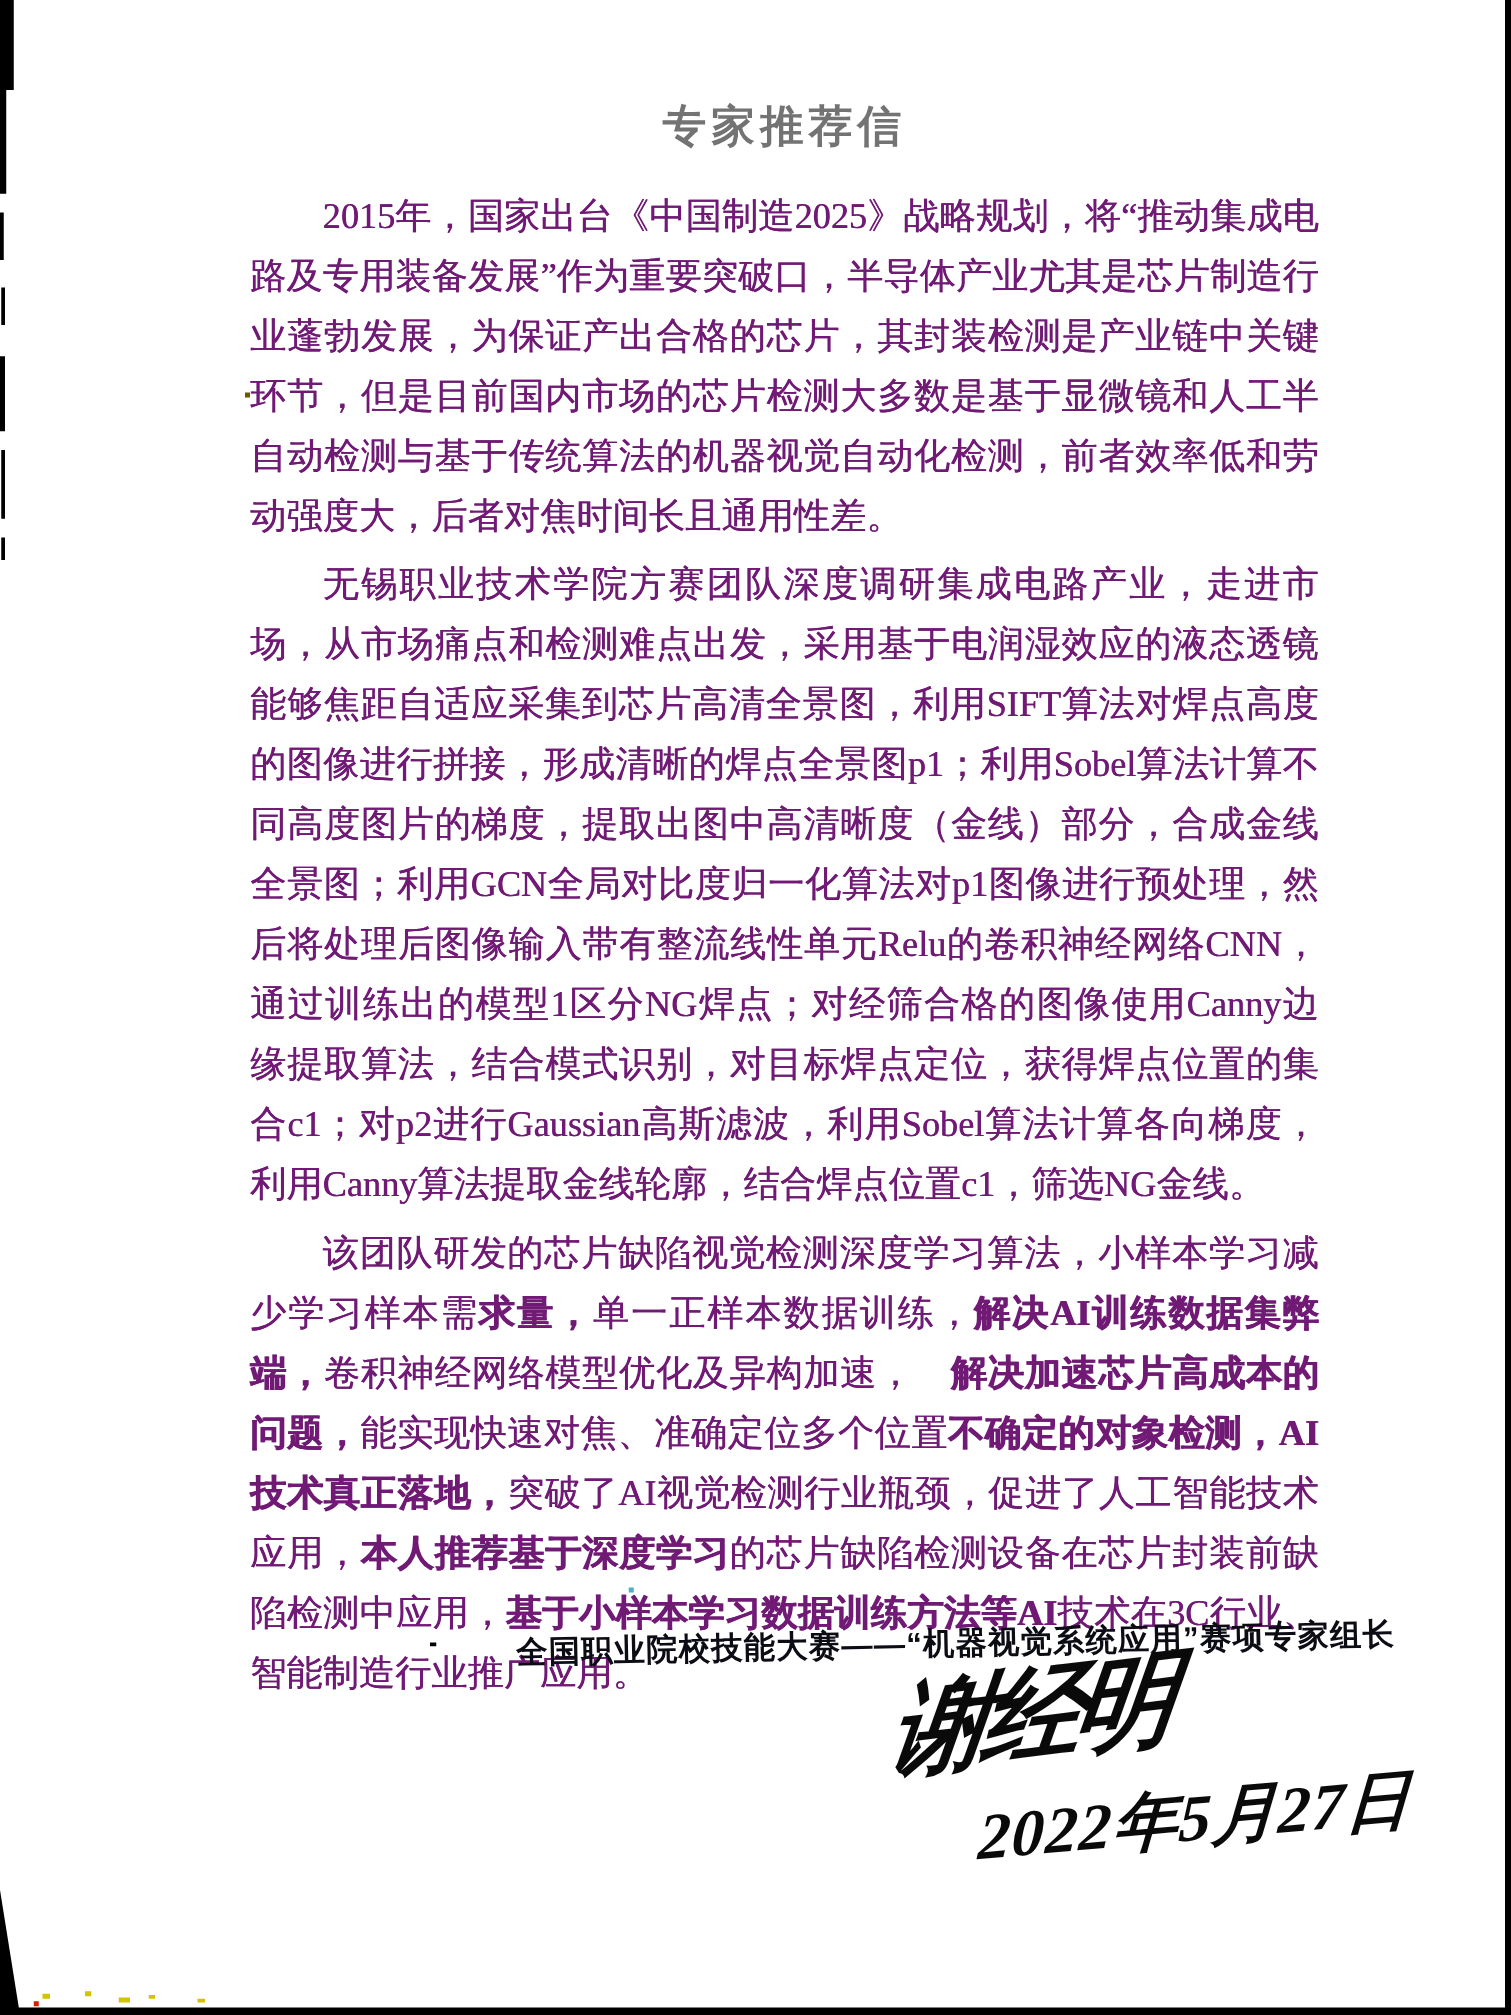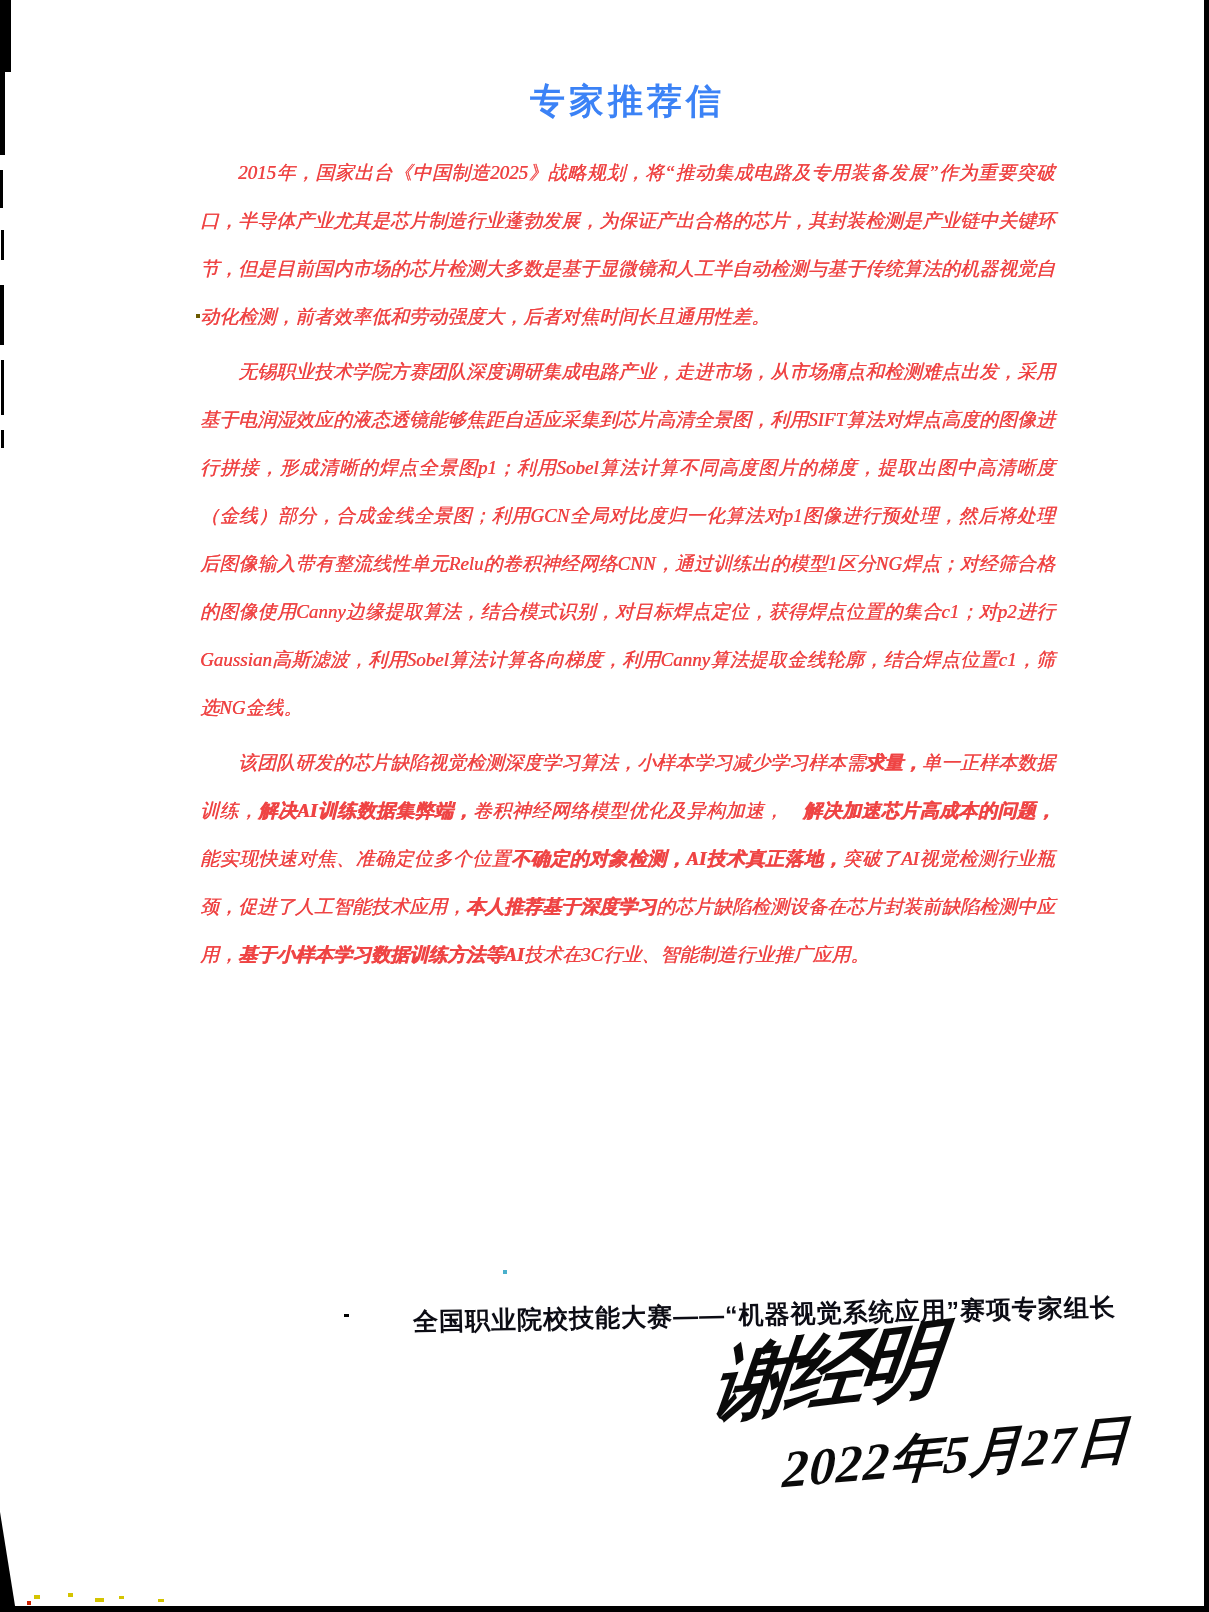--- a/index.html
+++ b/index.html
@@ -23,32 +23,31 @@
     top: 78px;
     width: 855px;
   }
   .letter-title {
     margin: 0 0 24px 0;
     text-align: center;
     font-family: "Liberation Sans", "DejaVu Sans", sans-serif;
     font-weight: 700;
     font-size: 35px;
     letter-spacing: 4px;
-    color: #3b82f6;
+    color: #737373;
   }
   .letter-paragraph {
     margin: 0;
-    font-size: 19px;
+    font-size: 29px;
     line-height: 48px;
     text-align: justify;
     text-justify: inter-ideograph;
     text-indent: 2em;
-    color: #ef4444;
+    color: #701a75;
     text-shadow: 0.4px 0 0 currentColor;
-    font-style: italic;
   }
   .letter-paragraph + .letter-paragraph {
     margin-top: 7px;
   }
   .run-bold {
     font-weight: 700;
     text-shadow: 0.7px 0 0 currentColor;
   }
   .signoff-role-line {
     position: absolute;

